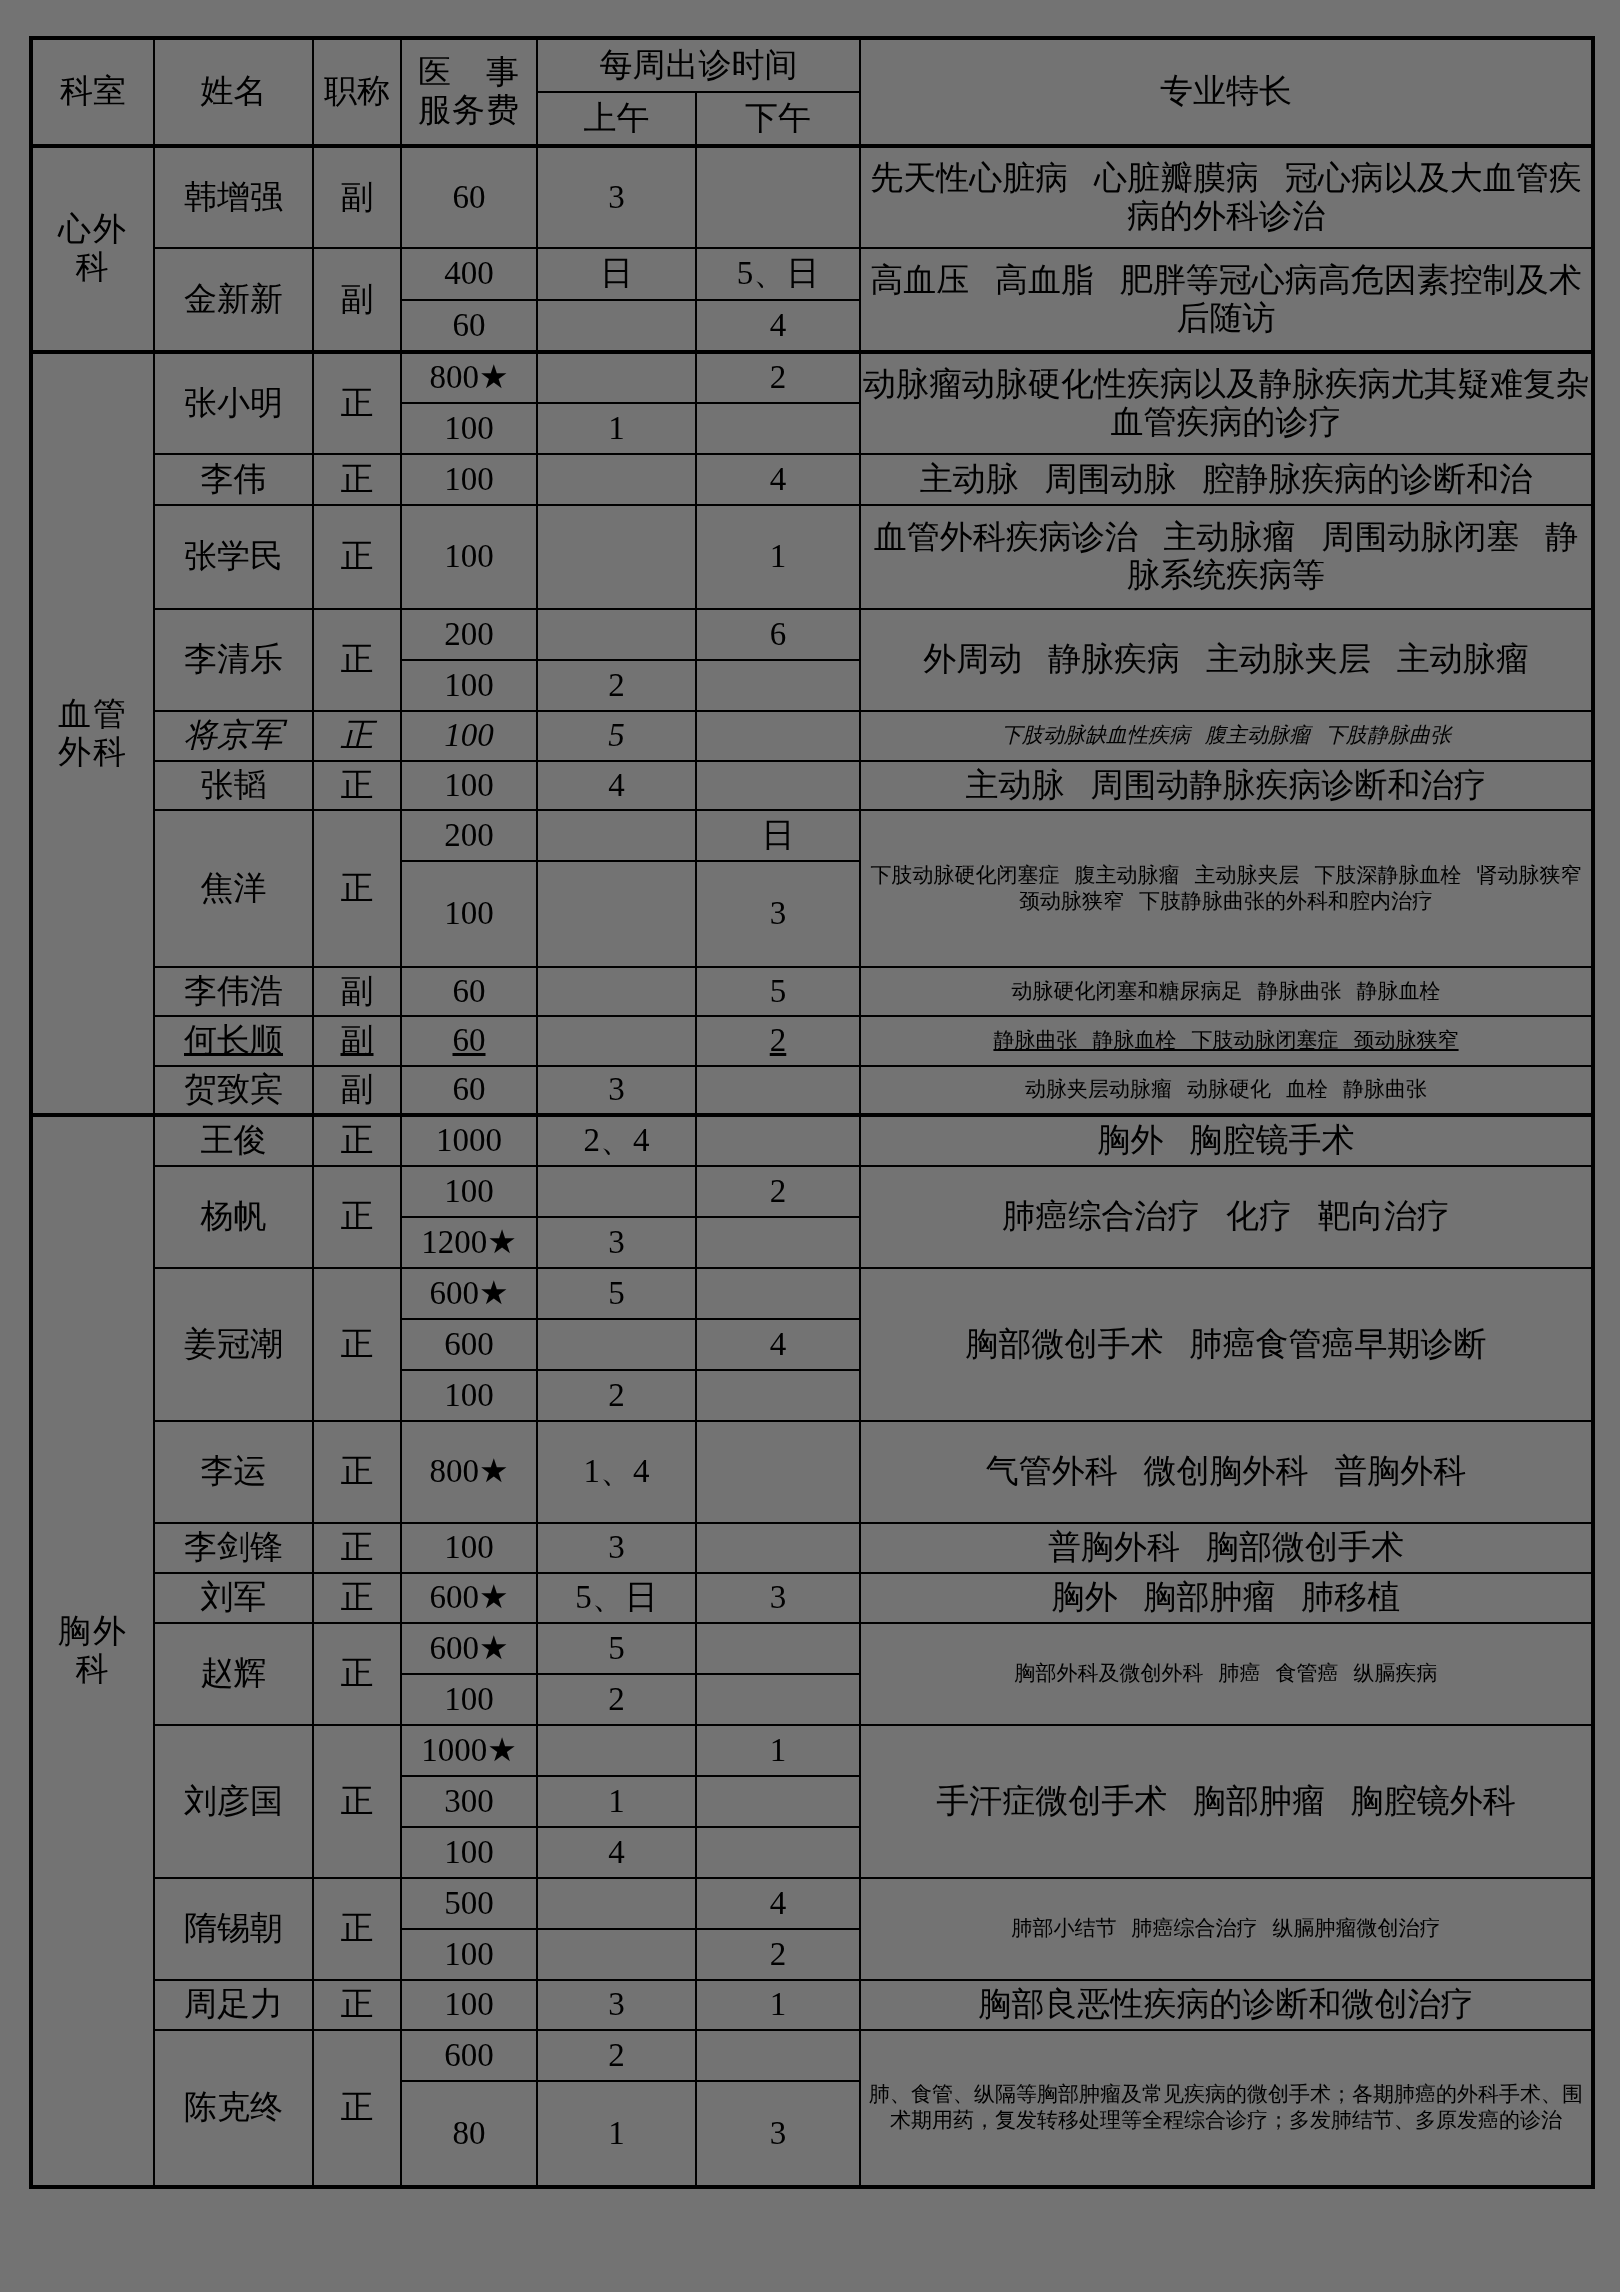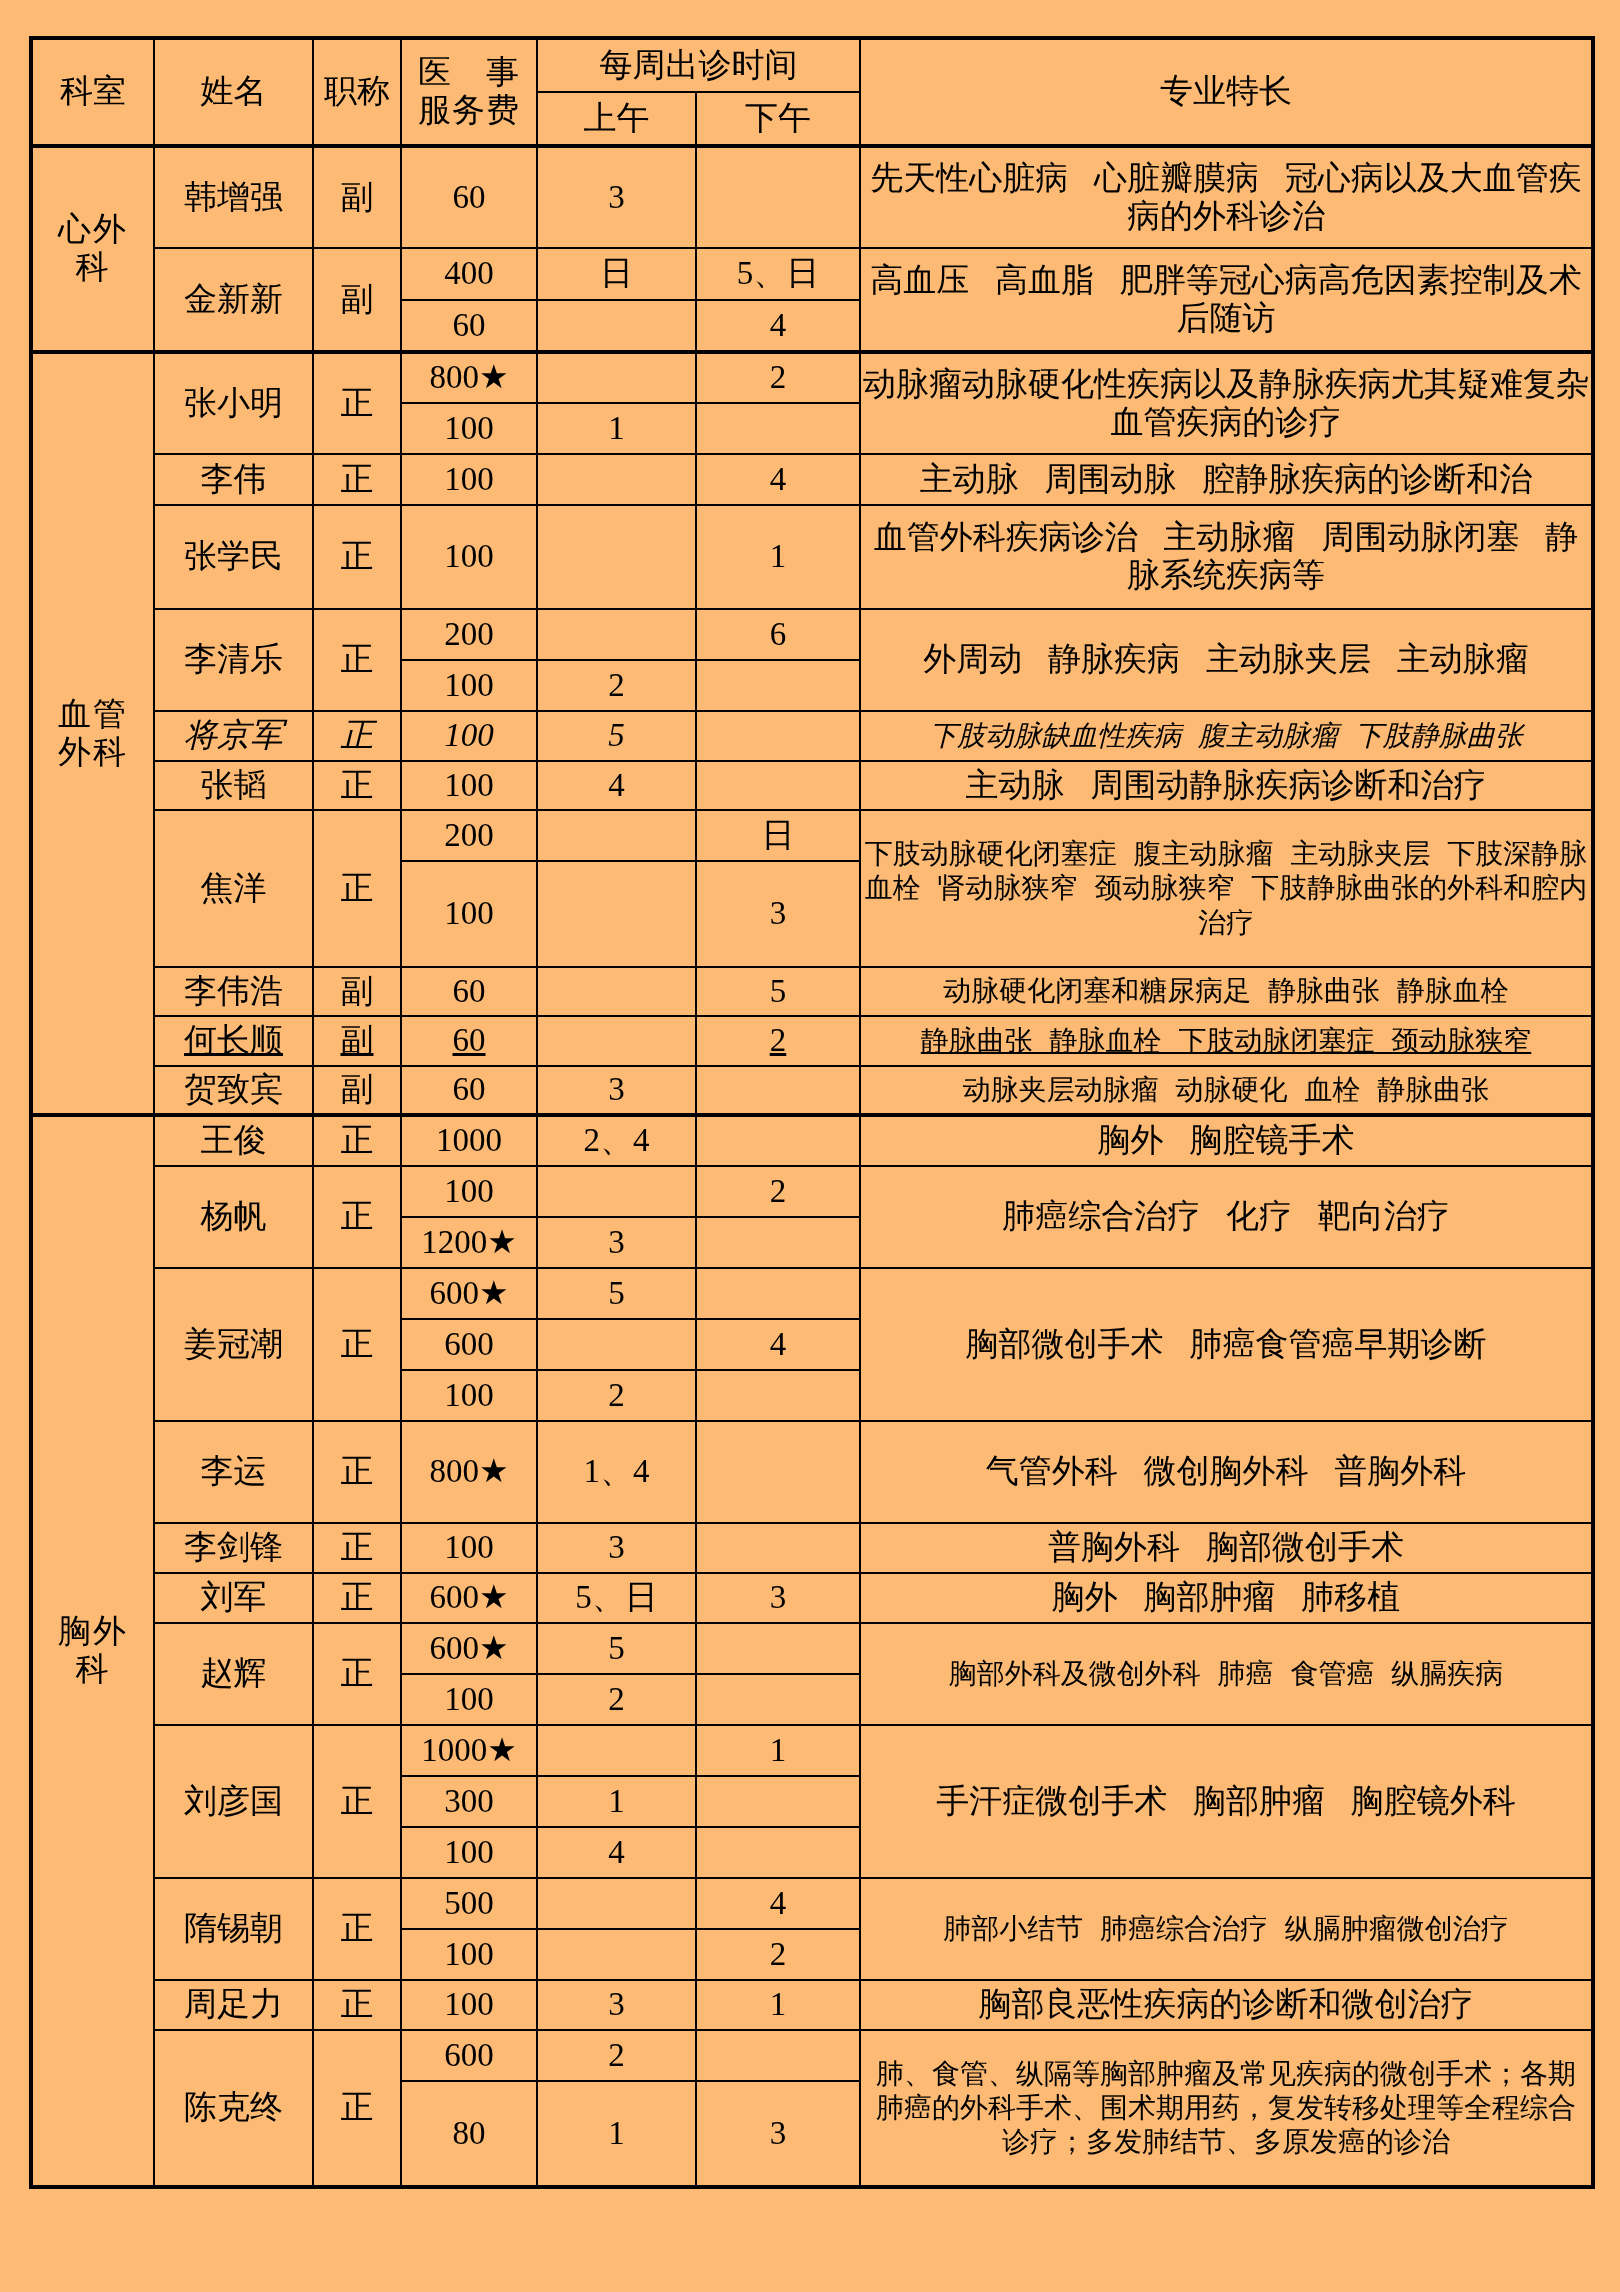--- a/index.html
+++ b/index.html
@@ -1,36 +1,36 @@
 <!DOCTYPE html>
 <html><head>
 <meta charset="utf-8">
 <style>
   html,body{margin:0;padding:0;background:#fff;}
-  .page{width:1620px;height:2293px;background:#fdba74;position:relative;
+  .page{width:1620px;height:2293px;background:#737373;position:relative;
         font-family:"Liberation Serif","DejaVu Serif",serif;color:#000;}
   table.sched{border-collapse:collapse;table-layout:fixed;width:1561px;
               position:absolute;left:29px;top:36px;
               border:4.9px solid #000;}
   table.sched th, table.sched td{
       border:2.9px solid #000;
       text-align:center;vertical-align:middle;
       font-weight:normal;font-size:33px;line-height:1.15;
       padding:1px 2px;overflow:hidden;}
   thead tr.h1 th{height:49px;}
   thead tr.h2 th{height:49px;margin-top:8px;}
   th.hb{border-bottom:4.9px solid #000;}
   th.fee-head{white-space:pre-line;letter-spacing:1px;}
   tr.sec-start > td{border-top:4.9px solid #000;}
   td.dept-cell{white-space:pre-line;font-size:34px;letter-spacing:2px;}
   td.name-cell{font-size:34px;}
   td.title-cell{font-size:33px;}
   td.fee-cell,td.am-cell,td.pm-cell{font-size:32px;font-family:"Liberation Serif","DejaVu Serif",serif;}
   td.spec-cell{text-align:left;padding:2px 9.8px;font-size:32px;word-spacing:17.6px;}
-  td.spec-cell.small{font-size:28px;word-spacing:9.8px;line-height:1.22;}
+  td.spec-cell.small{font-size:21px;word-spacing:9.8px;line-height:1.22;}
 </style>
 </head>
 <body>
 
 <div class="page">
   <table class="sched">
     <colgroup>
       <col style="width:123px">
         <col style="width:159px">
         <col style="width:88px">

